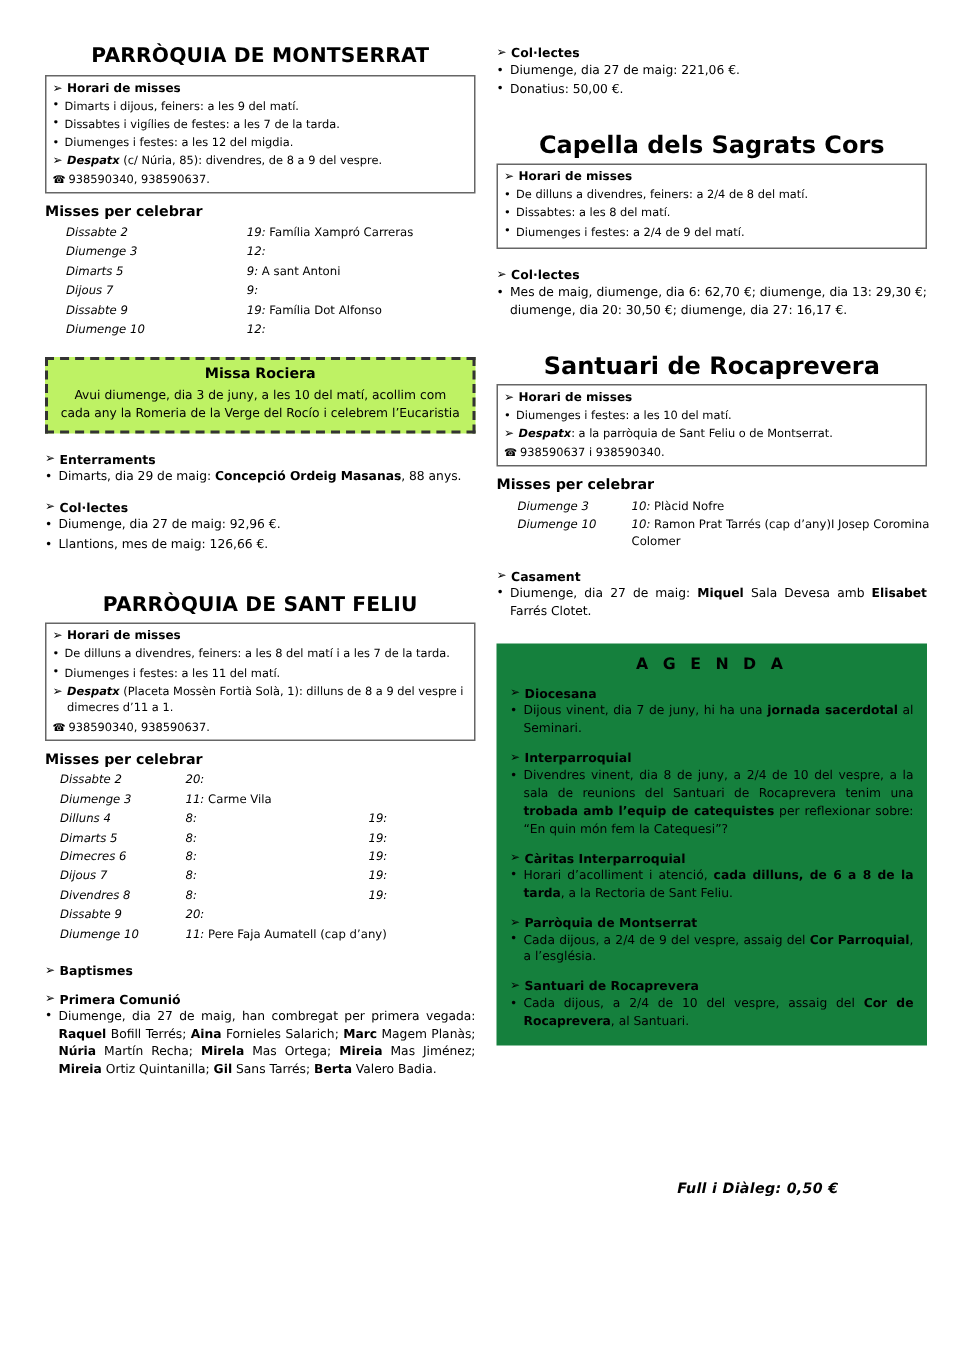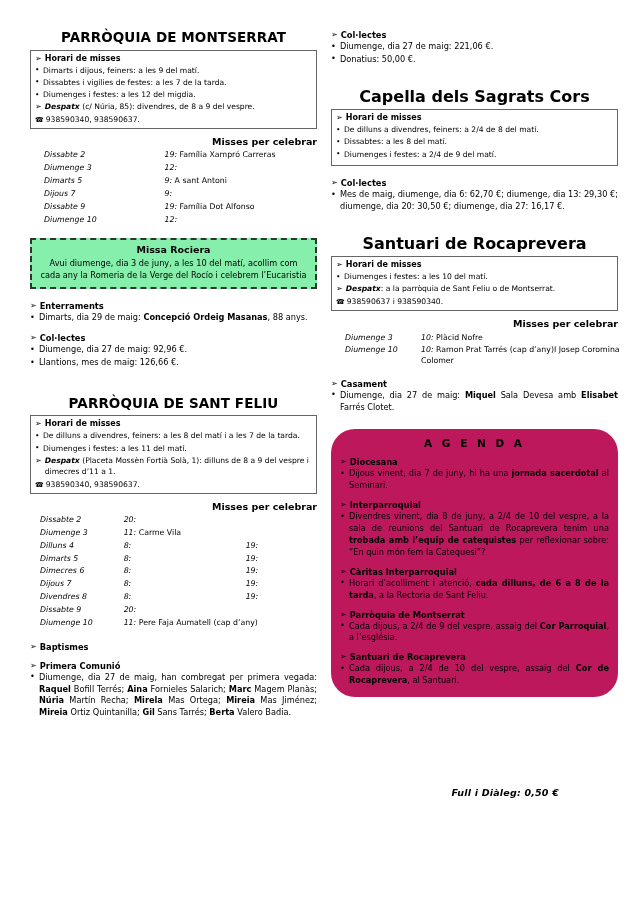--- a/index.html
+++ b/index.html
@@ -43,21 +43,21 @@
   h2.chapel-title {
     font-size: 16px;
     font-weight: bold;
     text-align: center;
     margin: 0 0 3px 0;
     line-height: 1.15;
   }
   h3.subsection-title {
     font-size: 9.5px;
     font-weight: bold;
-    text-align: right;
+    text-align: left;
     margin: 0 0 2px 0;
   }
 
   
   .box {
     border: 1px solid #666;
     padding: 3px 5px 3px 4px;
     box-sizing: border-box;
   }
   .box .hdr {
@@ -135,21 +135,21 @@
     width: 105px;
   }
   table.masses td.t1 i, table.masses td.t2 i { font-style: italic; }
   table.masses td.t2 { width: 70px; }
   table.masses.narrow { margin-left: 10px; }
   table.masses.narrow td.day { width: 72px; }
 
   
   .rociera {
     border: 2px dashed #333;
-    background: #86efac;
+    background: #bef264;
     padding: 4px 8px 6px 8px;
     box-sizing: border-box;
     text-align: center;
   }
   .rociera .rtitle {
     font-weight: bold;
     font-size: 9.5px;
     margin-bottom: 2px;
   }
   .rociera .rbody {
@@ -182,25 +182,24 @@
   .sec ul li::before {
     content: "\2022";
     position: absolute;
     left: 0;
     top: -0.5px;
   }
   .just { text-align: justify; text-justify: inter-word; }
 
   
   .agenda {
-    background: #be185d;
+    background: #15803d;
     padding: 7px 9px 9px 9px;
     box-sizing: border-box;
     margin-top: 16px;
-    border-radius: 24px;
   }
   .agenda .atitle {
     text-align: center;
     font-weight: bold;
     font-size: 10.5px;
     letter-spacing: 3px;
     margin: 1px 0 7px 0;
   }
   .agenda .sec { margin-top: 8px; }
   .agenda .sec:first-of-type { margin-top: 0; }

